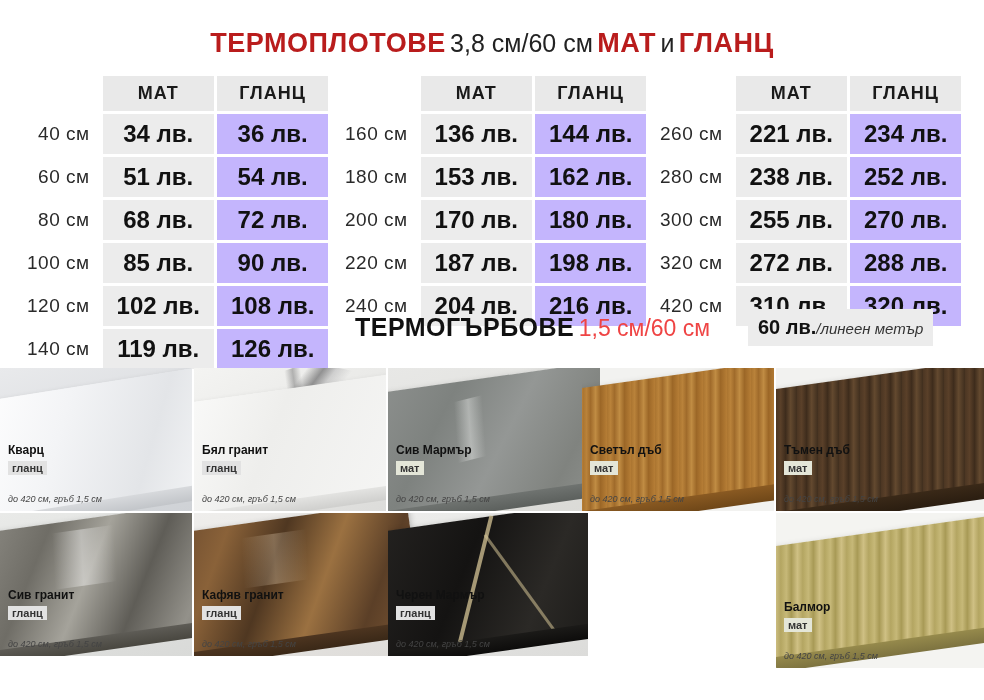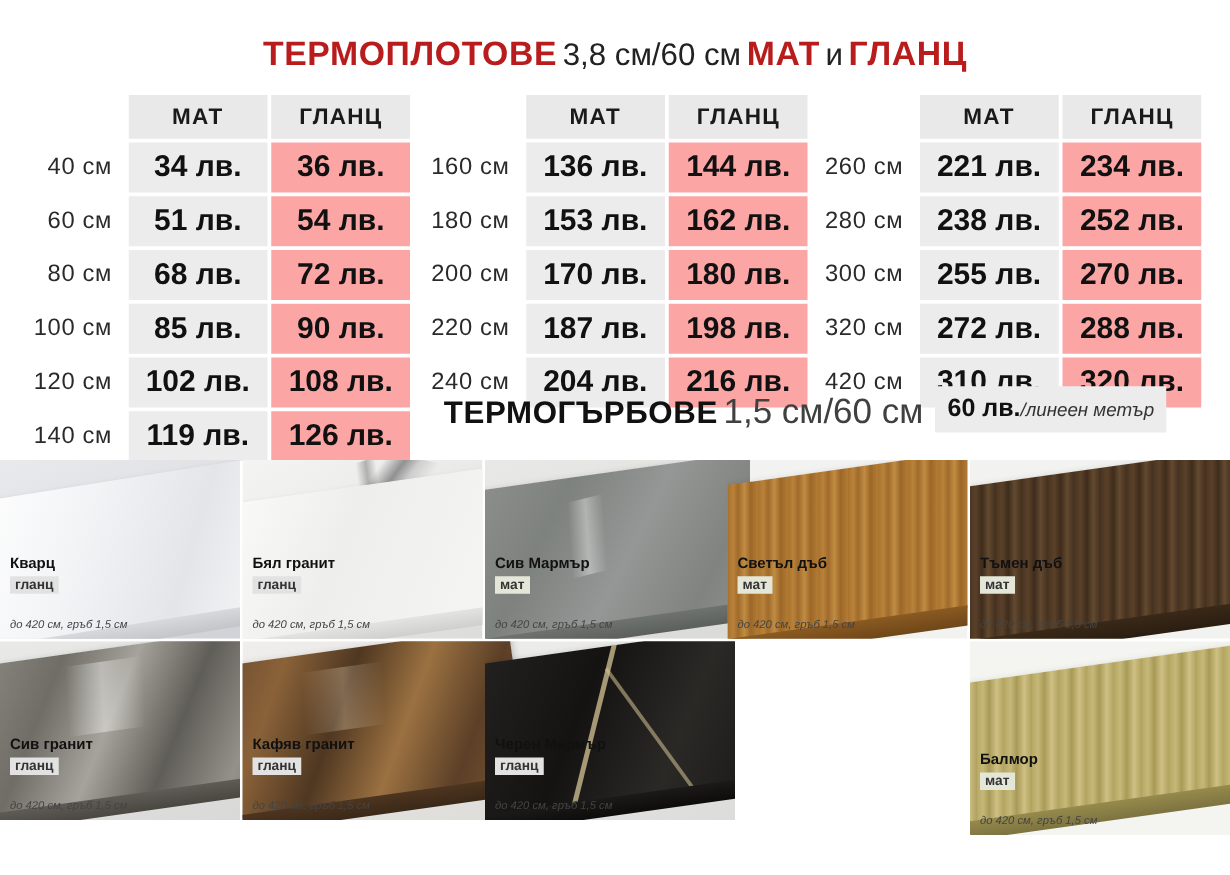--- a/index.html
+++ b/index.html
@@ -74,40 +74,40 @@
   }
   .ptable td.price {
     font-size: 24px;
     font-weight: bold;
     color: #111;
     text-align: center;
     padding: 6px 14px;
     white-space: nowrap;
   }
   .cell-mat   { background: #ececec; }
-  .cell-gloss { background: #fca5a5; }
+  .cell-gloss { background: #c4b5fd; }
   .th-mat     { background: #ececec; }
   .th-gloss   { background: #c9cbcb; }
 
   
   .backs-line {
     position: absolute;
     left: 355px;
     top: 240px;
     white-space: nowrap;
   }
   .backs-strong {
     font-size: 25px;
     font-weight: bold;
     color: #111;
     letter-spacing: 0.5px;
   }
   .backs-light {
-    font-size: 28px;
-    color: #404040;
+    font-size: 23px;
+    color: #ef4444;
   }
   .backs-price {
     position: absolute;
     left: 748px;
     top: 236px;
     background: #ececec;
     padding: 7px 10px;
     white-space: nowrap;
   }
   .backs-price .val {

